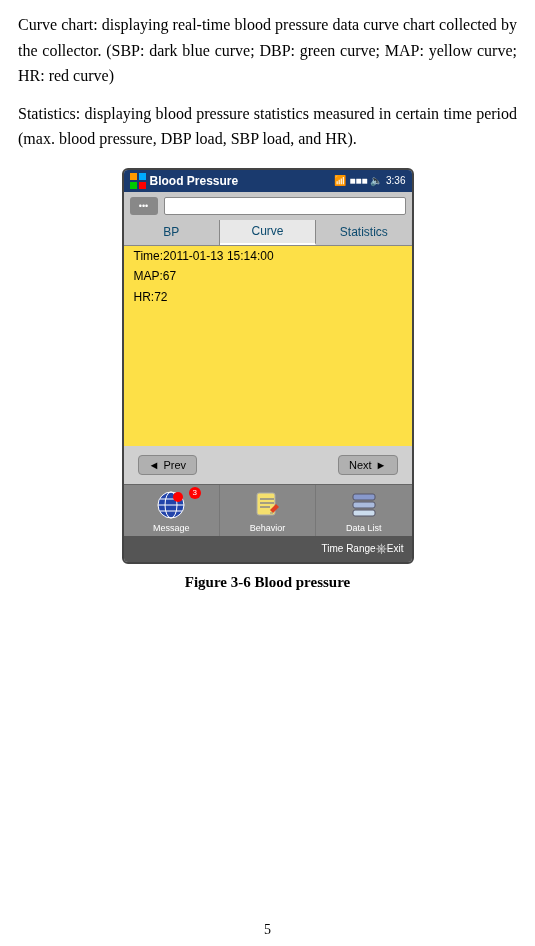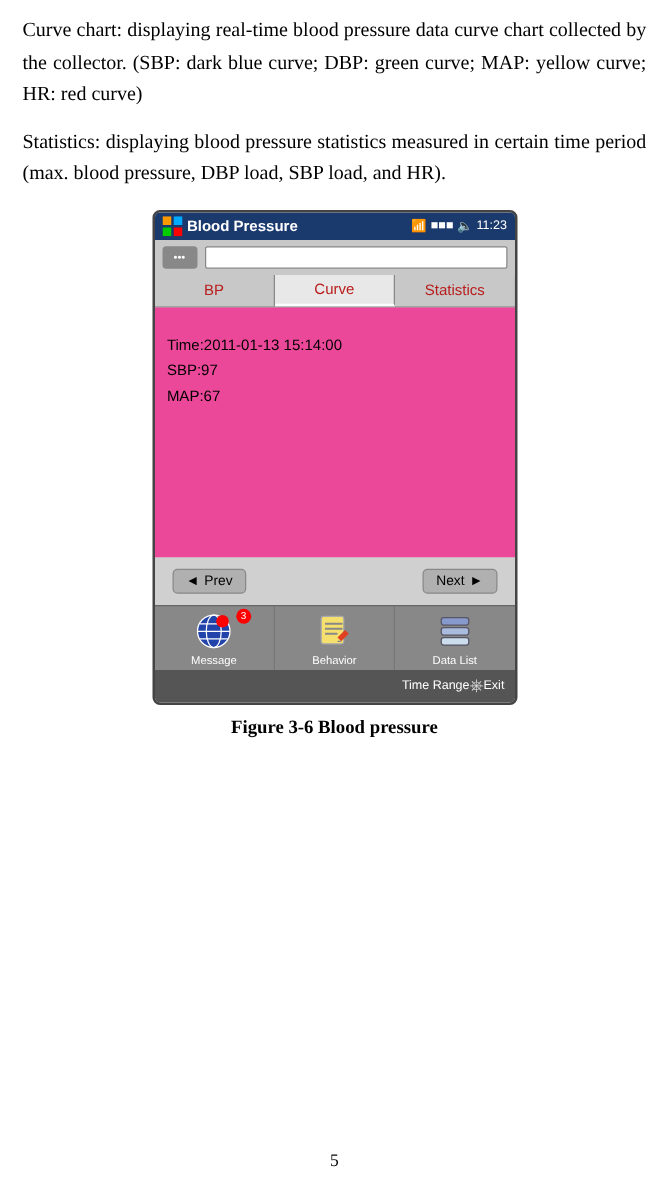--- a/index.html
+++ b/index.html
@@ -108,36 +108,36 @@
 
     .tab {
       flex: 1;
       display: flex;
       align-items: center;
       justify-content: center;
       font-size: 12px;
       font-family: Arial, sans-serif;
       border-right: 1px solid #888;
       cursor: pointer;
-      color: #b91c1c;
+      color: #0c4a6e;
       background: #c8c8c8;
     }
 
     .tab:last-child { border-right: none; }
 
     .tab.active {
       background: #e8e8e8;
       font-weight: normal;
       border-bottom: 2px solid #fff;
     }
 
     
     .content-area {
-      background: #ec4899;
-      padding: 20px 10px;
+      background: #fde047;
+      padding: 0 10px;
       min-height: 200px;
     }
 
     .content-area .data-line {
       font-size: 12px;
       font-family: Arial, sans-serif;
       line-height: 1.7;
       color: #000;
     }
 
@@ -271,21 +271,21 @@
           <rect x="0" y="0" width="7" height="7" fill="#f90"></rect>
           <rect x="9" y="0" width="7" height="7" fill="#0af"></rect>
           <rect x="0" y="9" width="7" height="7" fill="#0c0"></rect>
           <rect x="9" y="9" width="7" height="7" fill="#f00"></rect>
         </svg>
         <span class="title">Blood Pressure</span>
         <div class="icons">
           <span>📶</span>
           <span>■■■</span>
           <span>🔈</span>
-          <span>11:23</span>
+          <span>3:36</span>
         </div>
       </div>
 
       <div class="search-bar">
         <div class="back-btn">
           <span>•••</span>
         </div>
         <div class="input-box"></div>
       </div>
 
@@ -296,22 +296,22 @@
         <div class="tab active">
           <span>Curve</span>
         </div>
         <div class="tab">
           <span>Statistics</span>
         </div>
       </div>
 
       <div class="content-area">
         <div class="data-line">Time:2011-01-13 15:14:00</div>
-        <div class="data-line">SBP:97</div>
         <div class="data-line">MAP:67</div>
+        <div class="data-line">HR:72</div>
       </div>
 
       <div class="nav-buttons">
         <div class="nav-btn">
           <span>◄</span>
           <span>Prev</span>
         </div>
         <div class="nav-btn">
           <span>Next</span>
           <span>►</span>

